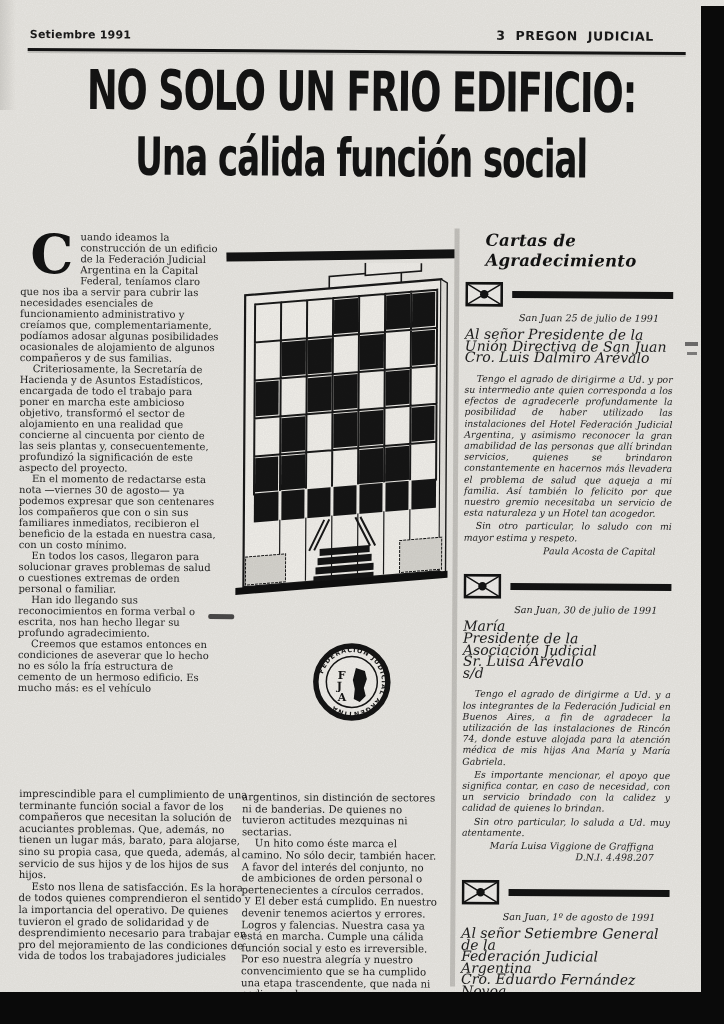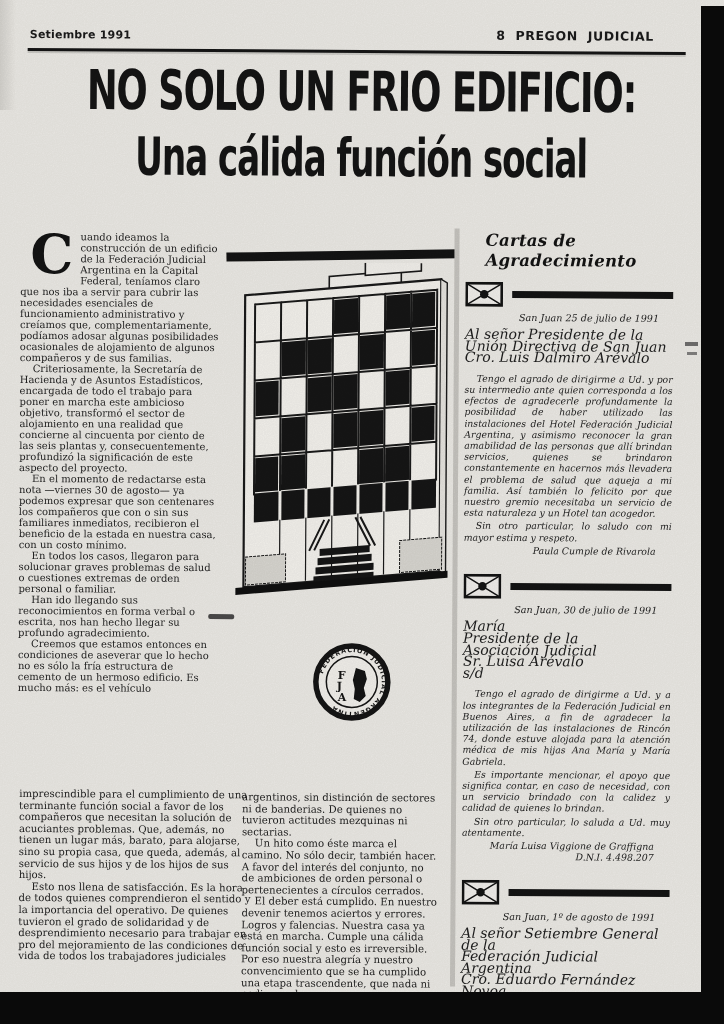--- a/index.html
+++ b/index.html
@@ -60,21 +60,21 @@
     <circle cx="19" cy="12.5" r="4.2" fill="#141414"></circle>
   </g>
 </defs>
   </svg>
 
 <div class="page">
   <div class="corner-shade"></div>
   <div class="tilt">
 
     <div class="mh-date">Setiembre 1991</div>
-    <div class="mh-title">8 PREGON JUDICIAL</div>
+    <div class="mh-title">3 PREGON JUDICIAL</div>
     <div class="mh-rule"></div>
 
     <div class="headline">
       <span class="l1">NO SOLO UN FRIO EDIFICIO:</span>
       <span class="l2">Una cálida función social</span>
     </div>
 
     <div class="colA">
       <p class="first"><span class="dropcap">C</span><span>uando ideamos la construcción de un edificio de la Federación Judicial Argentina en la Capital Federal, teníamos claro que nos iba a servir para cubrir las necesidades esenciales de funcionamiento administrativo y creíamos que, complementariamente, podíamos adosar algunas posibilidades ocasionales de alojamiento de algunos compañeros y de sus familias.</span></p>
       <p>Criteriosamente, la Secretaría de Hacienda y de Asuntos Estadísticos, encargada de todo el trabajo para poner en marcha este ambicioso objetivo, transformó el sector de alojamiento en una realidad que concierne al cincuenta por ciento de las seis plantas y, consecuentemente, profundizó la significación de este aspecto del proyecto.</p>
@@ -168,21 +168,21 @@
           <div class="lrule"></div>
         </div>
         <div class="ldate">San Juan 25 de julio de 1991</div>
         <div class="lrec">Al señor Presidente de la</div>
         <div class="lrec">Unión Directiva de San Juan</div>
         <div class="lrec">Cro. Luis Dalmiro Arévalo</div>
         <div class="lbody">
           <p>Tengo el agrado de dirigirme a Ud. y por su intermedio ante quien corresponda a los efectos de agradecerle profundamente la posibilidad de haber utilizado las instalaciones del Hotel Federación Judicial Argentina, y asimismo reconocer la gran amabilidad de las personas que allí brindan servicios, quienes se brindaron constantemente en hacernos más llevadera el problema de salud que aqueja a mi familia. Así también lo felicito por que nuestro gremio necesitaba un servicio de esta naturaleza y un Hotel tan acogedor.</p>
           <p>Sin otro particular, lo saludo con mi mayor estima y respeto.</p>
         </div>
-        <div class="lsig">Paula Cumple de Rivarola</div>
+        <div class="lsig">Paula Acosta de Capital</div>
       </div>
 
       <div class="letter">
         <div class="letter-head">
           <svg class="env" viewBox="0 0 38 25">
               <use href="#envg"></use>
             </svg>
           <div class="lrule"></div>
         </div>
         <div class="ldate">San Juan, 30 de julio de 1991</div>

